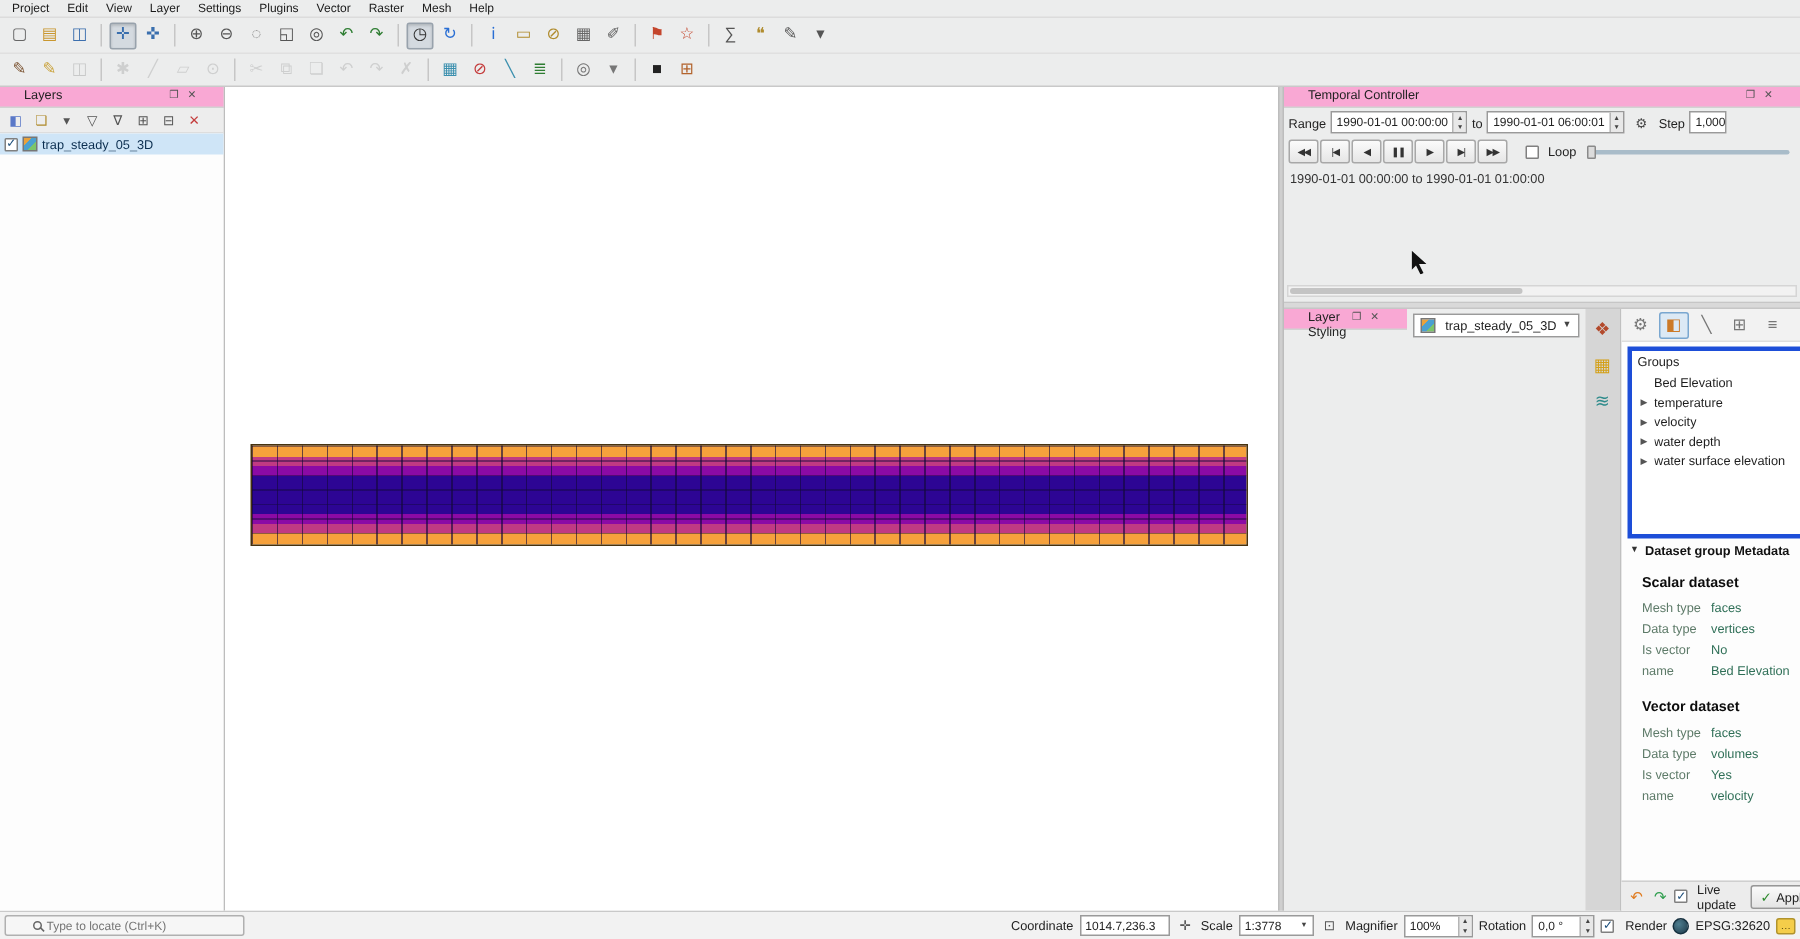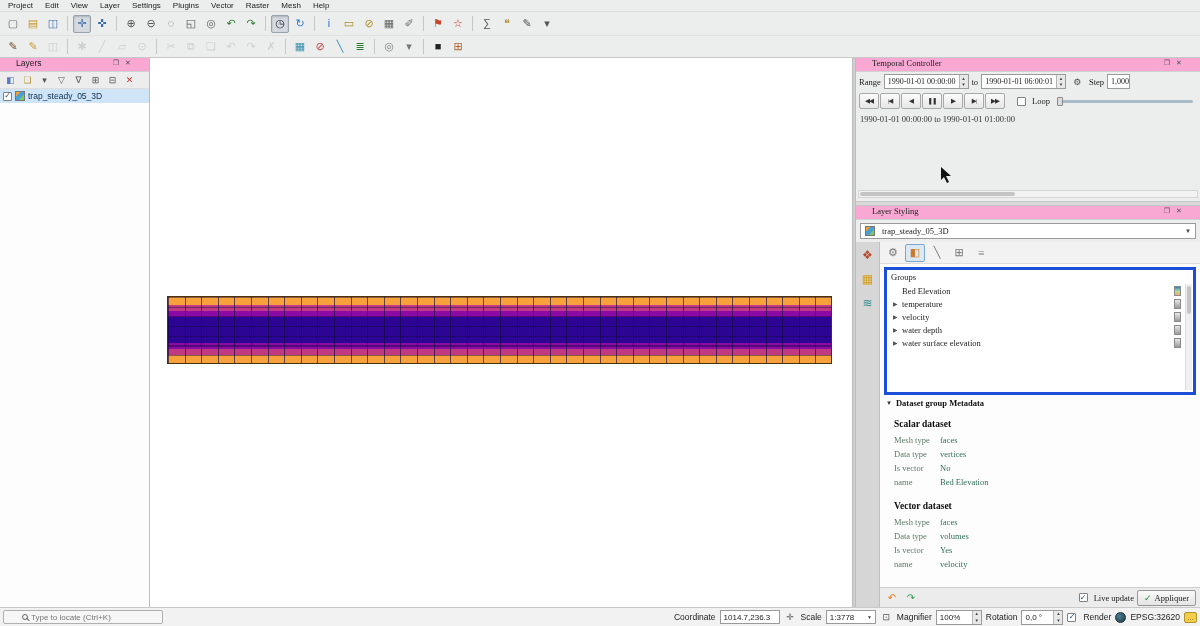--- a/index.html
+++ b/index.html
@@ -53,42 +53,42 @@
         #2d0594 31%, #2d0594 69%,
         #8b0aa5 69%, #8b0aa5 79%,
         #c03a83 79%, #c03a83 88%,
         #f6a13c 88%, #f6a13c 100%);
   }
 
   
   .vsplit { width:4px; background:#cfcfcf; border-left:1px solid #bdbdbd; border-right:1px solid #bdbdbd; }
 
   
-  .dock { width:344px; display:flex; flex-direction:column; background:#eceded;font-family:Liberation Serif, serif; }
+  .dock { width:344px; display:flex; flex-direction:column; background:#eceded; }
 
   
   .temporal { height:143px; display:flex; flex-direction:column; position:relative; background:#eceded; }
   .t-row { display:flex; align-items:center; padding:2px 3px; gap:3px; }
   .t-lbl { font-size:8.5px; color:#222; white-space:nowrap; }
   .spin { display:inline-flex; align-items:center; height:15px; border:1px solid #9a9a9a; background:#fff; padding-left:3px; font-size:8px; }
   .spin .val { white-space:nowrap; }
   .spin .btns { display:flex; flex-direction:column; width:9px; height:100%; border-left:1px solid #b5b5b5; margin-left:3px; background:#e8e8e8; }
   .spin .btns span { flex:1; display:flex; align-items:center; justify-content:center; font-size:4.5px; color:#444; }
   .pb { display:inline-flex; align-items:center; justify-content:center; width:20px; height:16px; margin-right:1px;
         border:1px solid #a8a8a8; border-radius:2px; background:linear-gradient(#fbfbfb,#e6e6e6); font-size:6.5px; color:#333; letter-spacing:-1px; cursor:default; }
   .slider-track { flex:1; height:3px; background:#a9bcc9; border-radius:2px; margin:0 4px; position:relative; }
   .slider-thumb { position:absolute; left:0; top:-3px; width:6px; height:9px; background:#dcdcdc; border:1px solid #8a8a8a; border-radius:1px; }
   .t-current { padding:3px 4px; font-size:8.5px; color:#333; }
   .hscroll { position:absolute; left:2px; right:2px; bottom:3px; height:8px; background:#f2f2f2; border:1px solid #d5d5d5; }
   .hscroll .thumb { position:absolute; left:1px; top:1px; height:4px; width:46%; background:#c4c4c4; border-radius:2px; }
 
   .hsplit { height:5px; background:#d9d9d9; border-top:1px solid #c6c6c6; border-bottom:1px solid #c6c6c6; }
 
   
-  .styling { flex:1; display:flex; flex-direction:column; background:#eceded; }
+  .styling { flex:1; display:flex; flex-direction:row; background:#eceded; }
   .combo { display:flex; align-items:center; height:16px; margin:3px 4px; border:1px solid #9a9a9a; background:#fff; padding:0 4px; font-size:8.5px; gap:4px; }
   .combo .arr { margin-left:auto; font-size:6px; color:#444; }
   .styling-body { flex:1; display:flex; min-height:0; }
   .strip { width:24px; background:#d6d6d6; border-right:1px solid #c0c0c0; display:flex; flex-direction:column; align-items:center; padding-top:4px; gap:6px; }
   .strip .si { width:18px; height:18px; font-size:12px; }
   .styling-main { flex:1; display:flex; flex-direction:column; background:#fdfdfd; min-width:0; }
   .tabs { display:flex; align-items:center; height:22px; padding:2px 3px; gap:2px; background:#f2f2f2; border-bottom:1px solid #ddd; }
   .tab { display:inline-flex; width:20px; height:18px; align-items:center; justify-content:center; font-size:11px; border:1px solid transparent; border-radius:2px; cursor:default; }
   .tab.active { background:#dce9f5; border-color:#7aa7d0; }
   .groups-box { margin:3px 4px 0 4px; height:128px; border:3px solid #1d4ed8; background:#fff; position:relative; overflow:hidden; }

